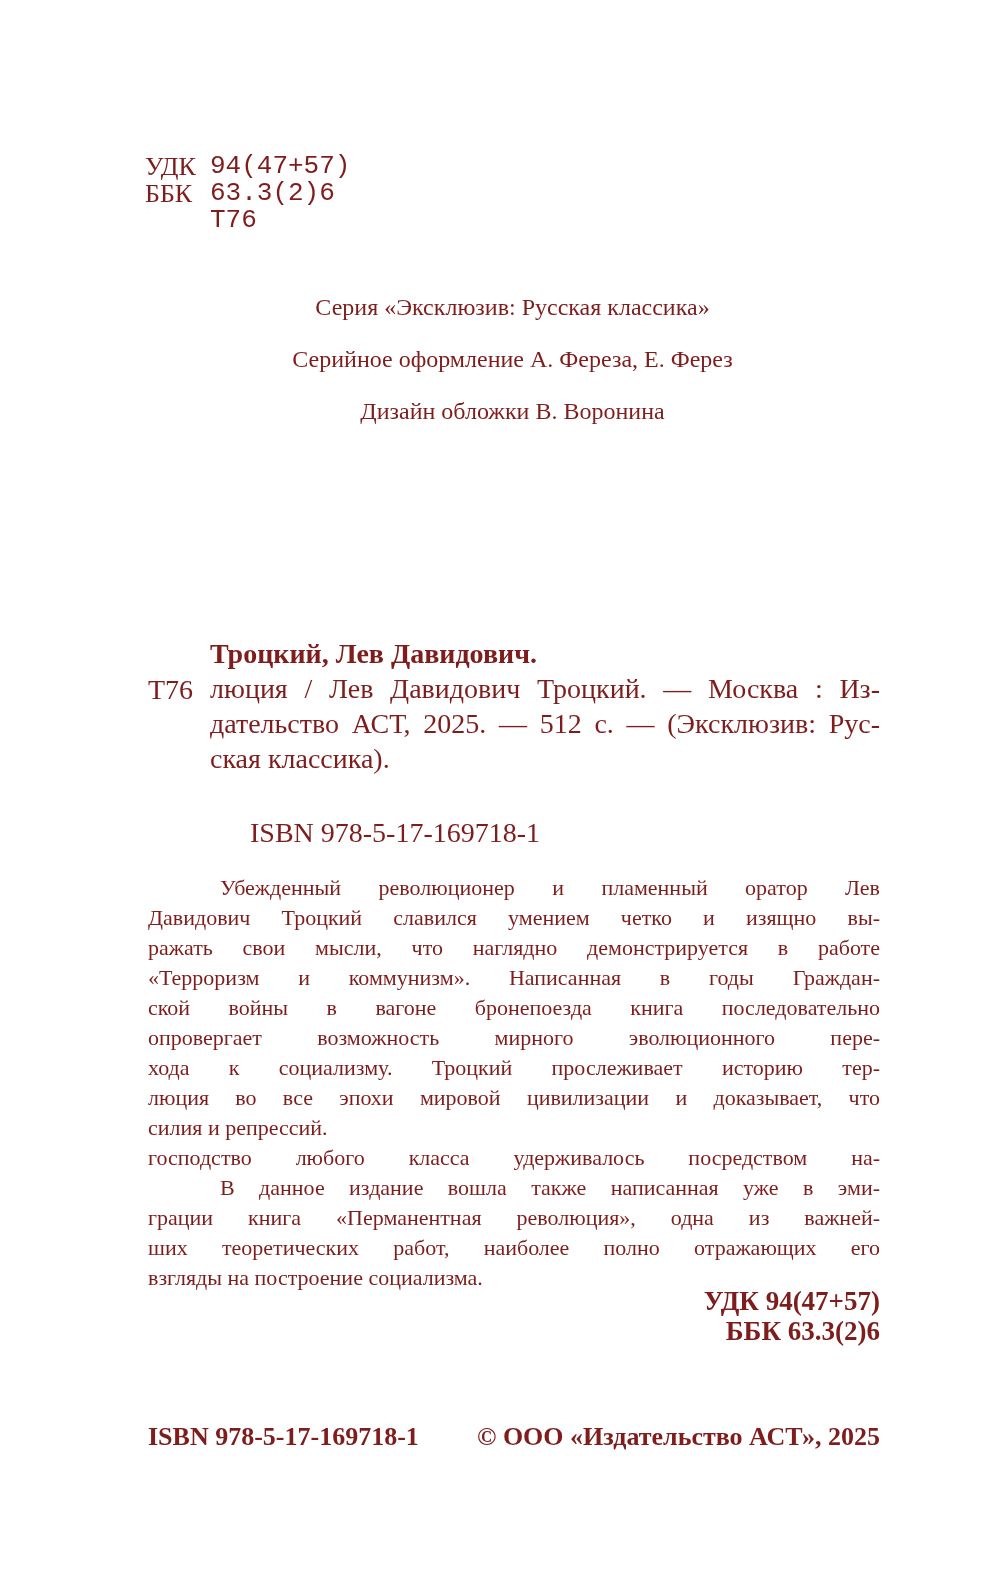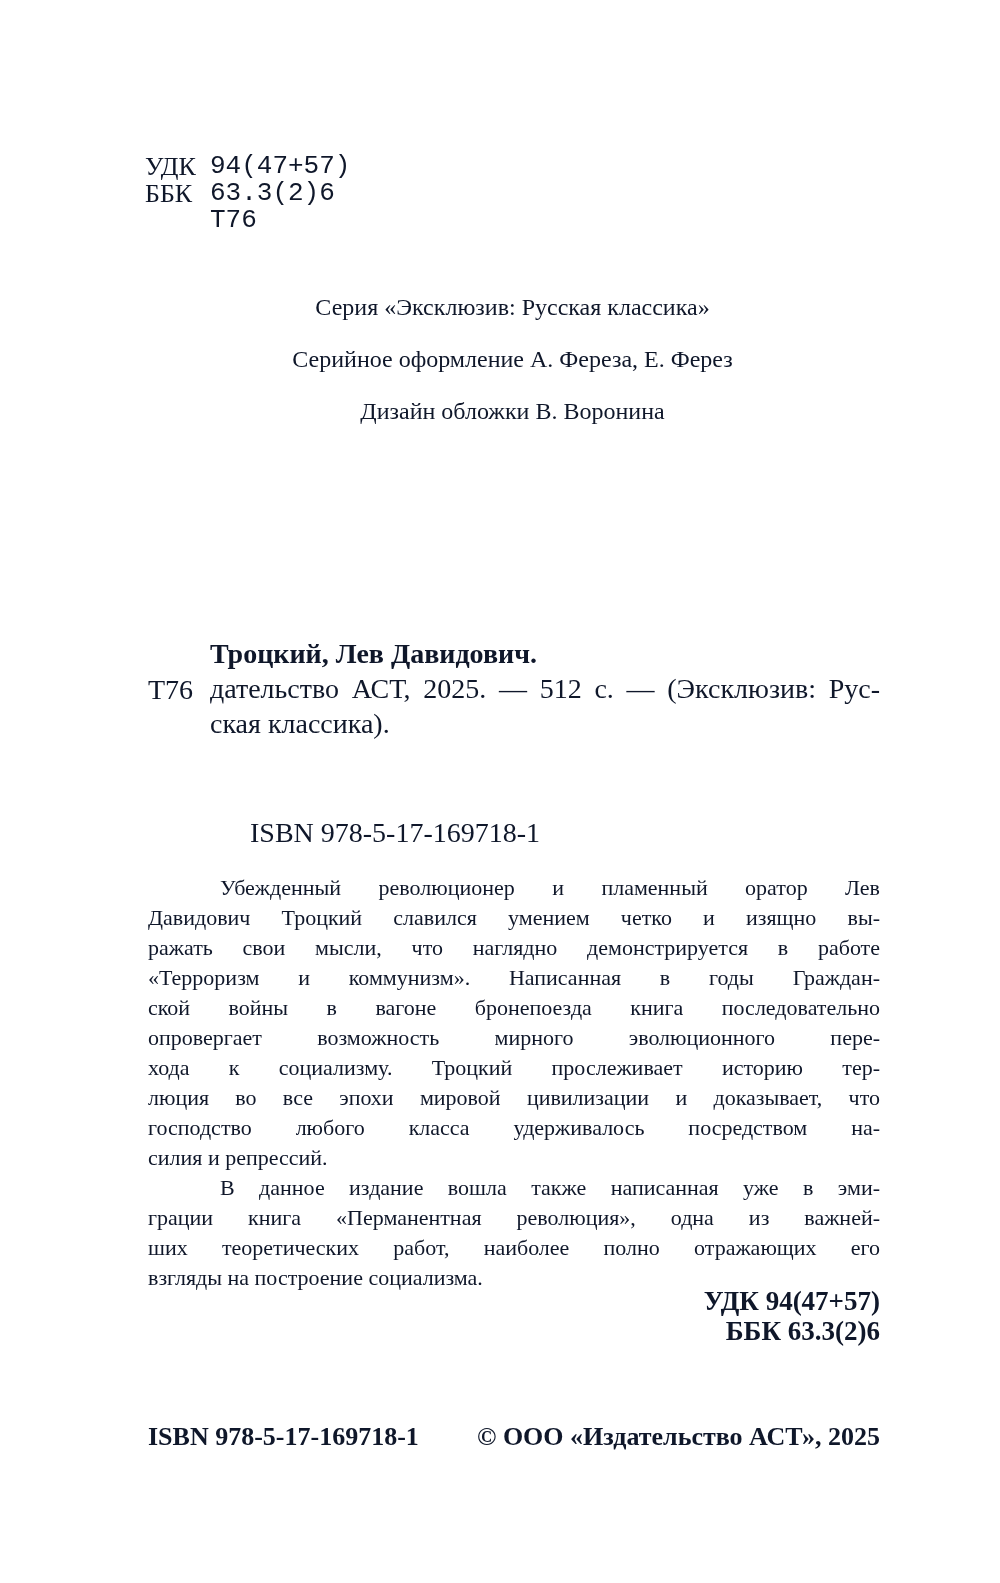--- a/index.html
+++ b/index.html
@@ -5,21 +5,21 @@
   html, body {
     margin: 0;
     padding: 0;
     background: #ffffff;
   }
   .page {
     position: relative;
     width: 1000px;
     height: 1583px;
     background: #ffffff;
-    color: #0f172a;
+    color: #7f1d1d;
     font-family: "Liberation Serif", "DejaVu Serif", serif;
     overflow: hidden;
   }
 
   
   .class-block {
     position: absolute;
     left: 145px;
     top: 153px;
     font-size: 26px;
@@ -134,37 +134,38 @@
 
   <div class="series-block">
     <div class="series-line">Серия «Эксклюзив: Русская классика»</div>
     <div class="series-line"><span>Серийное оформление </span><span class="it">А. Фереза, Е. Ферез</span></div>
     <div class="series-line"><span>Дизайн обложки </span><span class="it">В. Воронина</span></div>
   </div>
 
   <div class="catalog-block">
     <span class="margin-code">Т76</span>
     <div class="catalog-title">Троцкий, Лев Давидович.</div>
+    <div class="cat-line">люция / Лев Давидович Троцкий. — Москва : Из-</div>
     <div class="cat-line">дательство АСТ, 2025. — 512 с. — (Эксклюзив: Рус-</div>
     <div class="cat-line last">ская классика).</div>
   </div>
 
   <div class="isbn-line">ISBN 978-5-17-169718-1</div>
 
   <div class="annotation">
     <div class="ann-line indent">Убежденный революционер и пламенный оратор Лев</div>
     <div class="ann-line">Давидович Троцкий славился умением четко и изящно вы-</div>
     <div class="ann-line">ражать свои мысли, что наглядно демонстрируется в работе</div>
     <div class="ann-line">«Терроризм и коммунизм». Написанная в годы Граждан-</div>
     <div class="ann-line">ской войны в вагоне бронепоезда книга последовательно</div>
     <div class="ann-line">опровергает возможность мирного эволюционного пере-</div>
     <div class="ann-line">хода к социализму. Троцкий прослеживает историю тер-</div>
     <div class="ann-line">люция во все эпохи мировой цивилизации и доказывает, что</div>
+    <div class="ann-line end">силия и репрессий.</div>
     <div class="ann-line">господство любого класса удерживалось посредством на-</div>
-    <div class="ann-line end">силия и репрессий.</div>
     <div class="ann-line indent">В данное издание вошла также написанная уже в эми-</div>
     <div class="ann-line">грации книга «Перманентная революция», одна из важней-</div>
     <div class="ann-line">ших теоретических работ, наиболее полно отражающих его</div>
     <div class="ann-line end">взгляды на построение социализма.</div>
   </div>
 
   <div class="class-footer">
     <div>УДК 94(47+57)</div>
     <div>ББК 63.3(2)6</div>
   </div>

